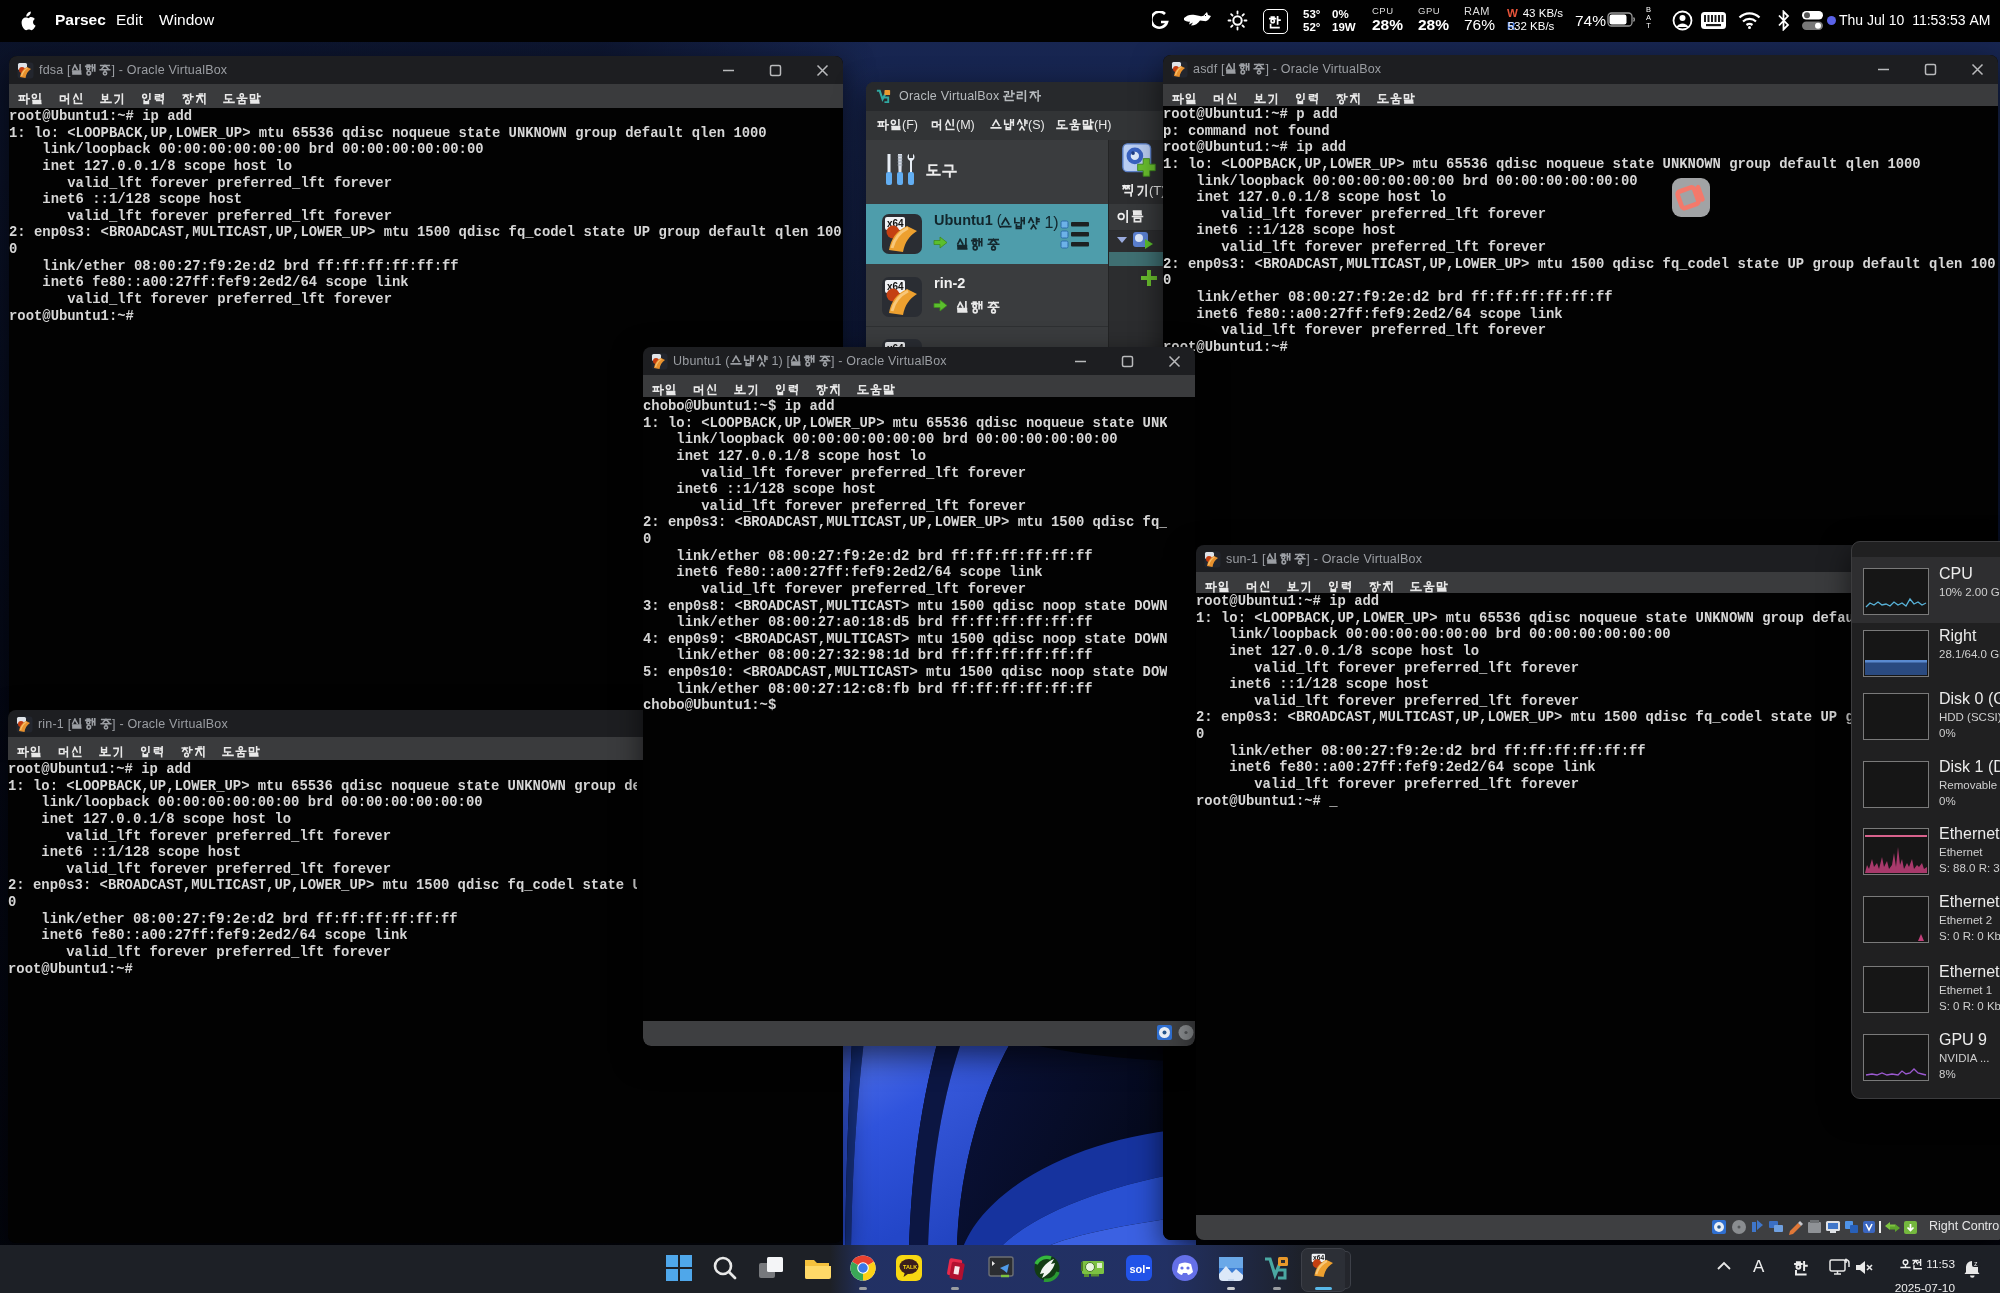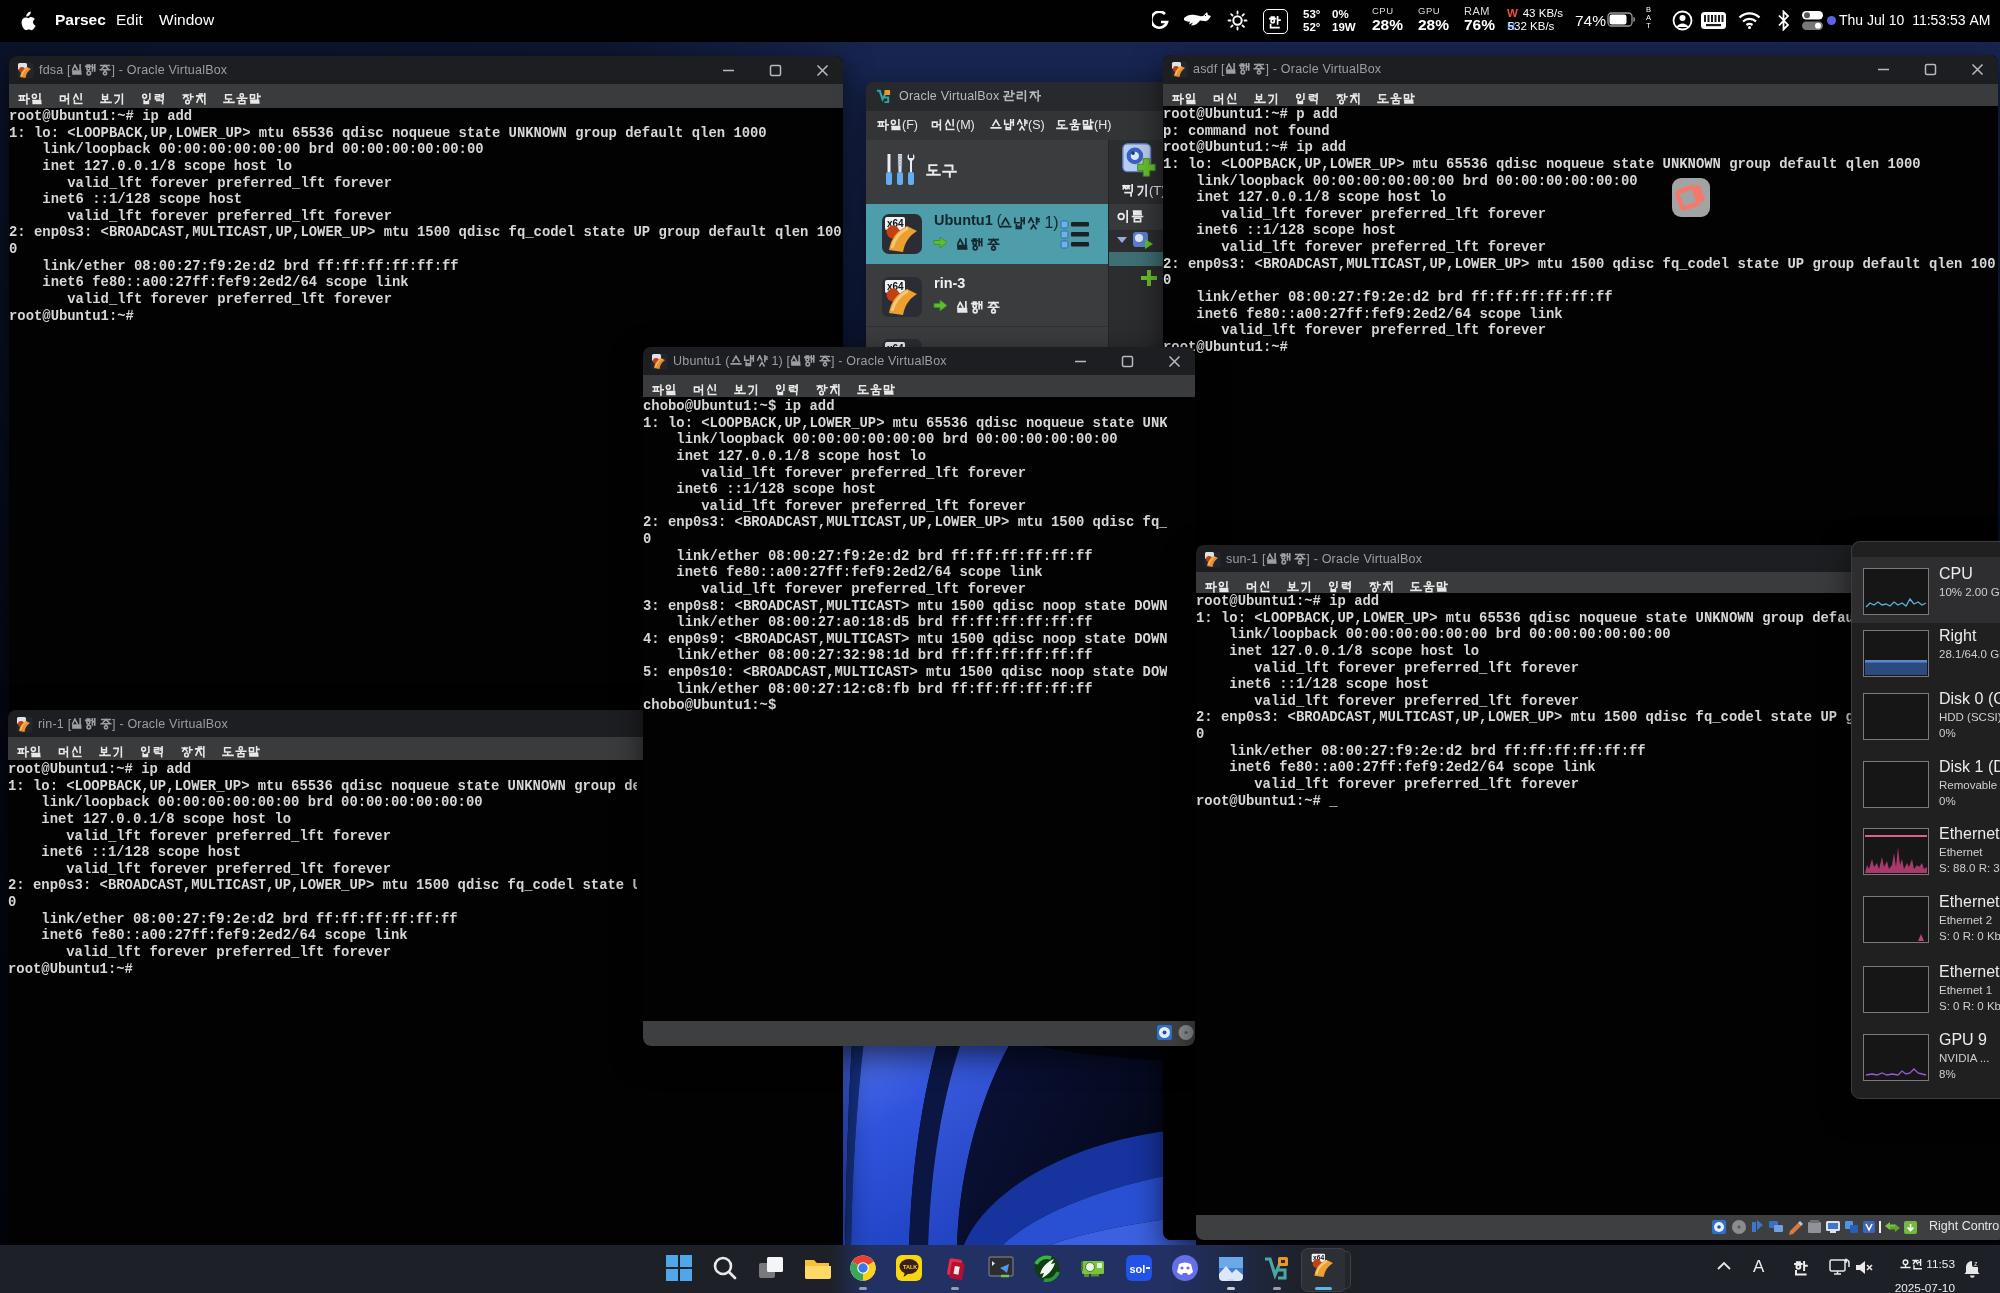--- a/index.html
+++ b/index.html
@@ -365,21 +365,21 @@
         </div>
         <div style="position:absolute;left:0;top:128px;width:100%;height:58px;background:#3a3c3e;border-bottom:1px solid #2e3032">
           <svg style="position:absolute;left:15px;top:8px" width="42" height="42" viewBox="0 0 42 42">
       <rect x="1" y="1" width="40" height="40" rx="7" fill="#2a2d33"></rect>
       <rect x="4" y="4" width="20" height="13" rx="2" fill="#f0f2f5"></rect>
       <text x="6" y="14" font-size="10" font-weight="bold" fill="#111" font-family="Liberation Sans">x64</text>
       <circle cx="12" cy="19" r="6.5" fill="#c44012"></circle>
       <path d="M8,37 C10,26 15,18 26,13 L36,18 C28,23 24,29 22,39 Z" fill="#eda02f"></path>
       <path d="M11,35 C13,27 17,20 27,15" stroke="#f8c779" stroke-width="3" fill="none"></path>
     </svg>
-          <span style="position:absolute;left:68px;top:7px;color:#f0f0f0;font-weight:bold;font-size:14.5px">rin-3</span>
+          <span style="position:absolute;left:68px;top:7px;color:#f0f0f0;font-weight:bold;font-size:14.5px">rin-2</span>
           <svg style="position:absolute;left:66px;top:29px" width="17" height="17" viewBox="0 0 17 17">
             <path d="M2,6.5 h6 V3 l7,5.5 -7,5.5 V10.5 h-6 z" fill="#5bbf2d" stroke="#3f8a1e" stroke-width="0.8"></path>
           </svg>
           <span style="position:absolute;left:90px;top:30px;color:#e8e8e8"><span class="kw"><svg class="kg" width="13" height="13">
                 <use href="#g-sil"></use>
               </svg><span style="display:inline-block;width:1px"></span><svg class="kg" width="13" height="13">
                 <use href="#g-haeng"></use>
               </svg></span>&nbsp;<span class="kw"><svg class="kg" width="13" height="13">
                 <use href="#g-jung"></use>
               </svg></span></span>
@@ -985,21 +985,21 @@
               <use href="#g-han"></use>
             </svg></span></span>
       </div>
       <span class="stat2" style="left:1303px">53°<br>52°</span>
       <span class="stat2" style="left:1332px">0%<br>19W</span>
       <span style="position:absolute;left:1372px;top:5px;font-size:9.5px;color:#ddd;letter-spacing:0.5px">CPU</span>
       <span style="position:absolute;left:1372px;top:16px;font-size:15.5px;color:#fff;font-weight:bold">28%</span>
       <span style="position:absolute;left:1418px;top:5px;font-size:9.5px;color:#ddd;letter-spacing:0.5px">GPU</span>
       <span style="position:absolute;left:1418px;top:16px;font-size:15.5px;color:#fff;font-weight:bold">28%</span>
       <span style="position:absolute;left:1464px;top:5px;font-size:11px;color:#ddd;letter-spacing:0.5px">RAM</span>
-      <span style="position:absolute;left:1464px;top:16px;font-size:15.5px;color:#fff;font-weight:bold">76%</span>
+      <span style="position:absolute;left:1464px;top:16px;font-size:15.5px;color:#fff;font-weight:normal">76%</span>
       <span style="position:absolute;left:1507px;top:7px;font-size:11.5px;font-weight:bold;color:#e8543a">W</span>
       <span style="position:absolute;left:1507px;top:20px;font-size:11.5px;font-weight:bold;color:#4a7fe8">R</span>
       <span style="position:absolute;left:1499px;top:7px;width:64px;text-align:right;font-size:11.5px;color:#fff">43 KB/s</span>
       <span style="position:absolute;left:1499px;top:20px;width:64px;text-align:center;font-size:11.5px;color:#fff">532 KB/s</span>
       <span style="position:absolute;left:1575px;top:12px;font-size:15.5px;color:#fff">74%</span>
       <svg style="position:absolute;left:1607px;top:11px" width="30" height="19" viewBox="0 0 30 19">
       <rect x="1" y="2" width="24" height="13" rx="3.5" fill="none" stroke="#9a9a9a" stroke-width="1.3"></rect>
       <rect x="2.5" y="3.5" width="17" height="10" rx="2.2" fill="#fff"></rect>
       <path d="M26.5,6.5 a3,3 0 0 1 0,4" stroke="#9a9a9a" stroke-width="1.3" fill="none"></path>
     </svg>

